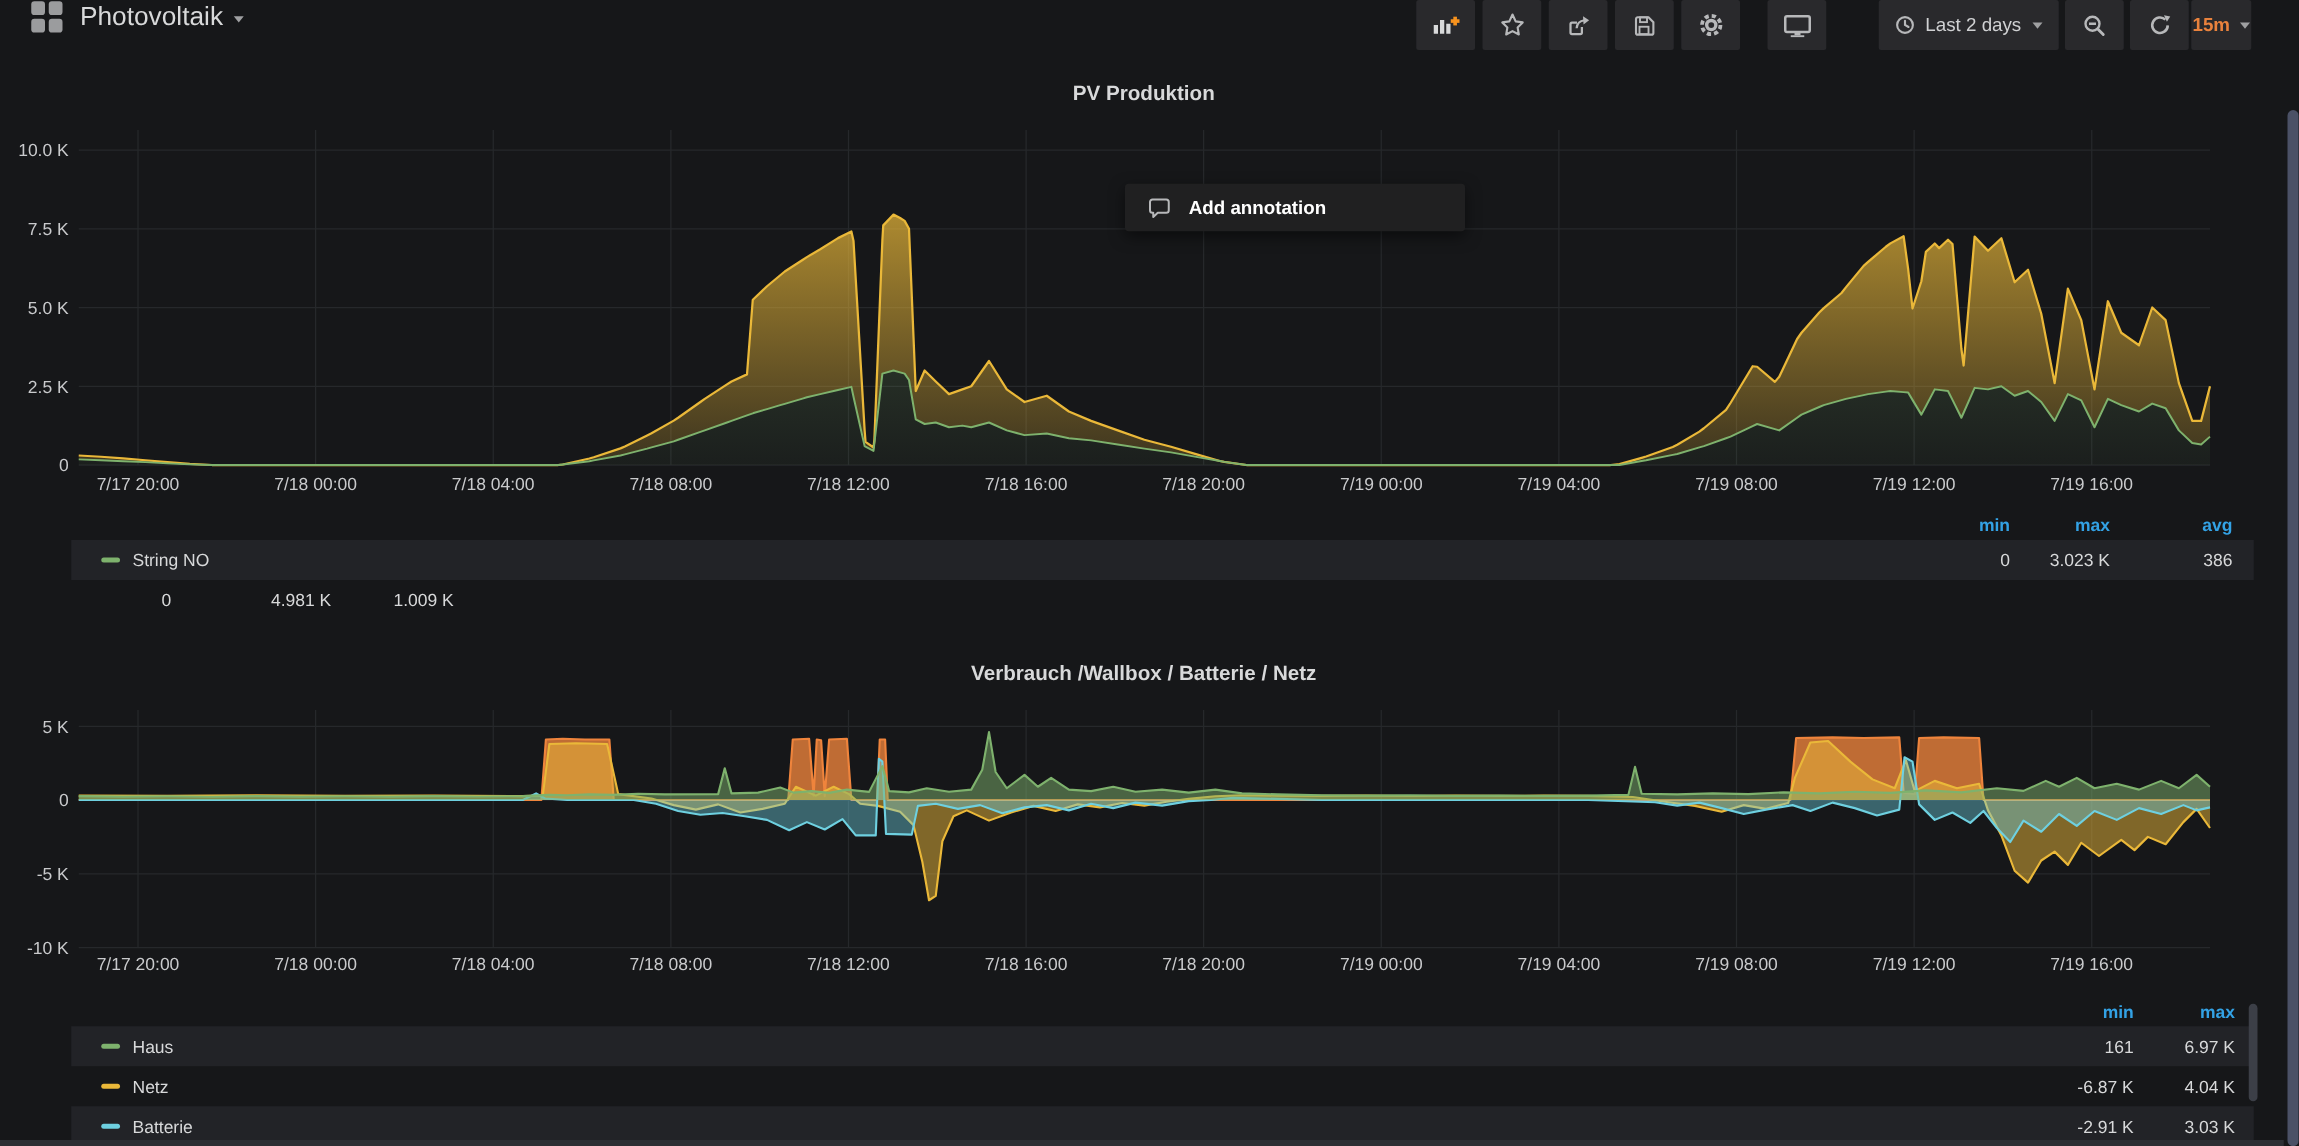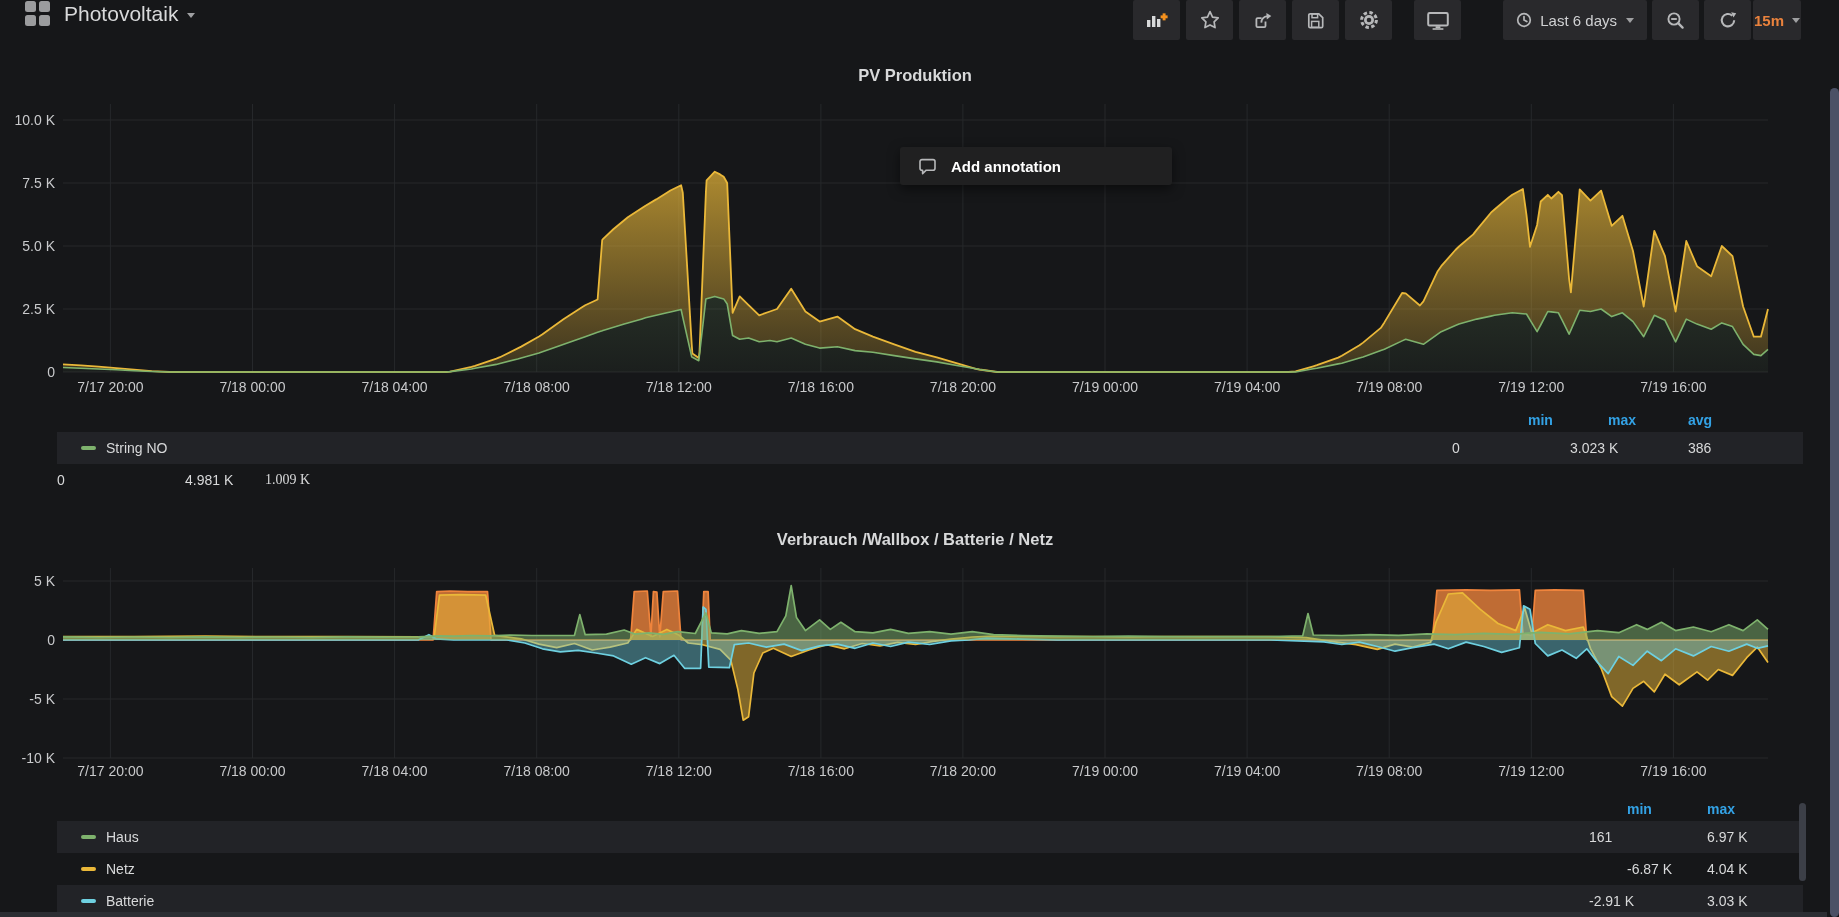--- a/index.html
+++ b/index.html
@@ -37,24 +37,24 @@
   .chart { position:absolute; left:0; }
   #chart1 { top:90px; }
   #chart2 { top:560px; }
 
   
   .legend { position:absolute; left:57px; width:1746px; font-size:14px; }
   #legend1 { top:408px; }
   #legend2 { top:797px; }
   .lhead { display:flex; height:24px; align-items:center; font-weight:700; color:#33a2e5; }
   .lrow { display:flex; height:32px; align-items:center; }
-  .lrow.stripe { background:#222327;gap:38px; }
+  .lrow.stripe { background:#222327; }
   .lname-wrap { flex:1; display:flex; align-items:center; cursor:pointer; }
   .swatch { width:15px; height:4px; border-radius:2px; margin:0 10px 0 24px; }
-  .lcell { text-align:left; color:#d8d9da; }
+  .lcell { text-align:right; color:#d8d9da; }
 
   
   .ctx-menu { position:absolute; left:900px; top:147px; width:272px; height:38px;
     background:#202021; border-radius:3px; box-shadow:0 4px 12px rgba(0,0,0,0.5);
     display:flex; align-items:center; padding-left:18px; z-index:20; cursor:pointer; }
   .ctx-menu span.lbl { font-size:15px; color:#ffffff; margin-left:14px;font-weight:bold; }
 
   
   .vscroll-thumb { position:absolute; right:0; top:88px; width:9px; height:829px;
     background:#4b5166; border-radius:5px; z-index:30; cursor:pointer; }
@@ -121,21 +121,21 @@
         <rect x="1.2" y="2" width="19.6" height="12.6" rx="1.4" class="icon-stroke" stroke-width="2"></rect>
         <rect x="8.6" y="15.2" width="4.8" height="2" class="icon-fill"></rect>
         <rect x="5.6" y="17.2" width="10.8" height="1.6" class="icon-fill"></rect>
       </svg>
     </div>
     <div class="btn btn-time">
       <svg width="16" height="16" viewBox="0 0 16 16">
         <circle cx="8" cy="8" r="6.3" class="icon-stroke" stroke-width="1.7"></circle>
         <path d="M8 4.6 V8 L10.8 9.6" class="icon-stroke" stroke-width="1.7" stroke-linecap="round"></path>
       </svg>
-      <span class="tlabel">Last 6 days</span>
+      <span class="tlabel">Last 2 days</span>
       <span class="caret"></span>
     </div>
     <div class="btn btn-zoom">
       <svg width="19" height="19" viewBox="0 0 19 19">
         <circle cx="8" cy="8" r="5.6" class="icon-stroke" stroke-width="1.9"></circle>
         <line x1="12.4" y1="12.4" x2="16.6" y2="16.6" stroke="#b7b8ba" stroke-width="2.3" stroke-linecap="round"></line>
         <line x1="5.2" y1="8" x2="10.8" y2="8" stroke="#b7b8ba" stroke-width="1.9"></line>
       </svg>
     </div>
     <div class="btn btn-refresh">
@@ -213,21 +213,21 @@
           <span class="swatch" style="background: rgb(126, 178, 109);"></span>
           <span>String NO</span>
         </div>
         <div class="lcell" style="width: 80px; padding-right: 0px;">0</div>
         <div class="lcell" style="width: 80px; padding-right: 0px;">3.023 K</div>
         <div class="lcell" style="width: 115px; padding-right: 17px;">386</div>
       </div>
       <div class="lrow">
         <div class="lcell" style="width: 80px; padding-right: 0px;">0</div>
         <div class="lcell" style="width: 80px; padding-right: 0px; margin-left: 48px;">4.981 K</div>
-        <div class="lcell" style="width: 115px; padding-right: 17px; font-family: Liberation Serif, serif;">1.009 K</div>
+        <div class="lcell" style="width: 115px; padding-right: 17px;">1.009 K</div>
       </div>
     </div>
 
   <h2 class="ptitle" id="ptitle2">Verbrauch /Wallbox / Batterie / Netz</h2>
   <svg class="chart" id="chart2" width="1790" height="230">
       <line x1="110.4" y1="8" x2="110.4" y2="198" stroke="#26282b" stroke-width="1"></line>
       <line x1="252.5" y1="8" x2="252.5" y2="198" stroke="#26282b" stroke-width="1"></line>
       <line x1="394.6" y1="8" x2="394.6" y2="198" stroke="#26282b" stroke-width="1"></line>
       <line x1="536.7" y1="8" x2="536.7" y2="198" stroke="#26282b" stroke-width="1"></line>
       <line x1="678.8" y1="8" x2="678.8" y2="198" stroke="#26282b" stroke-width="1"></line>

